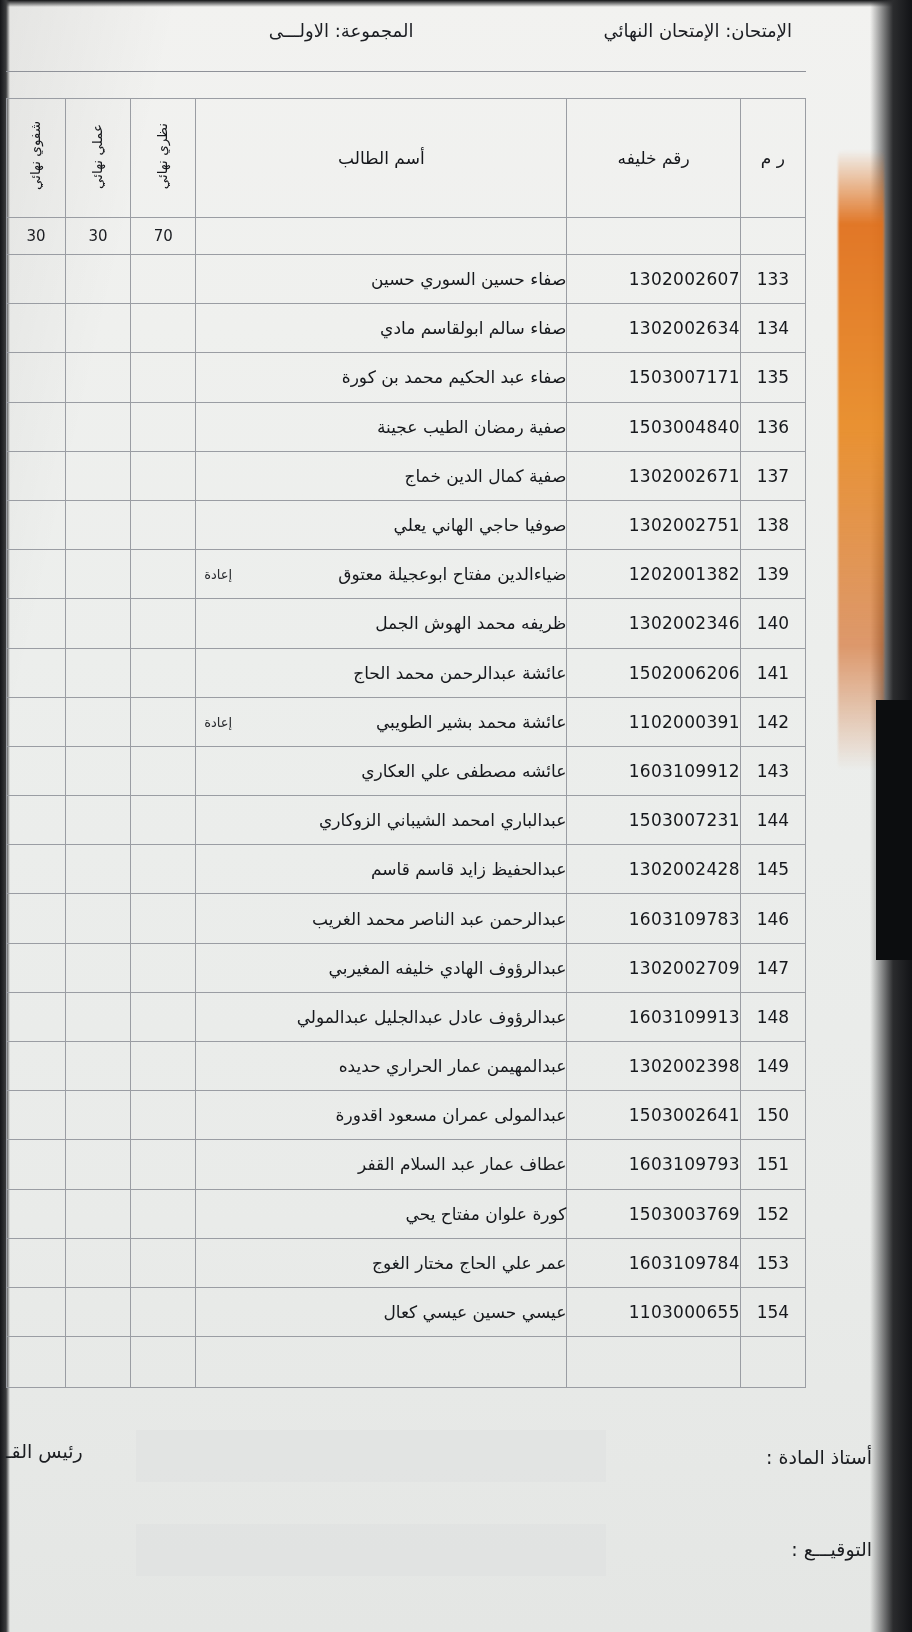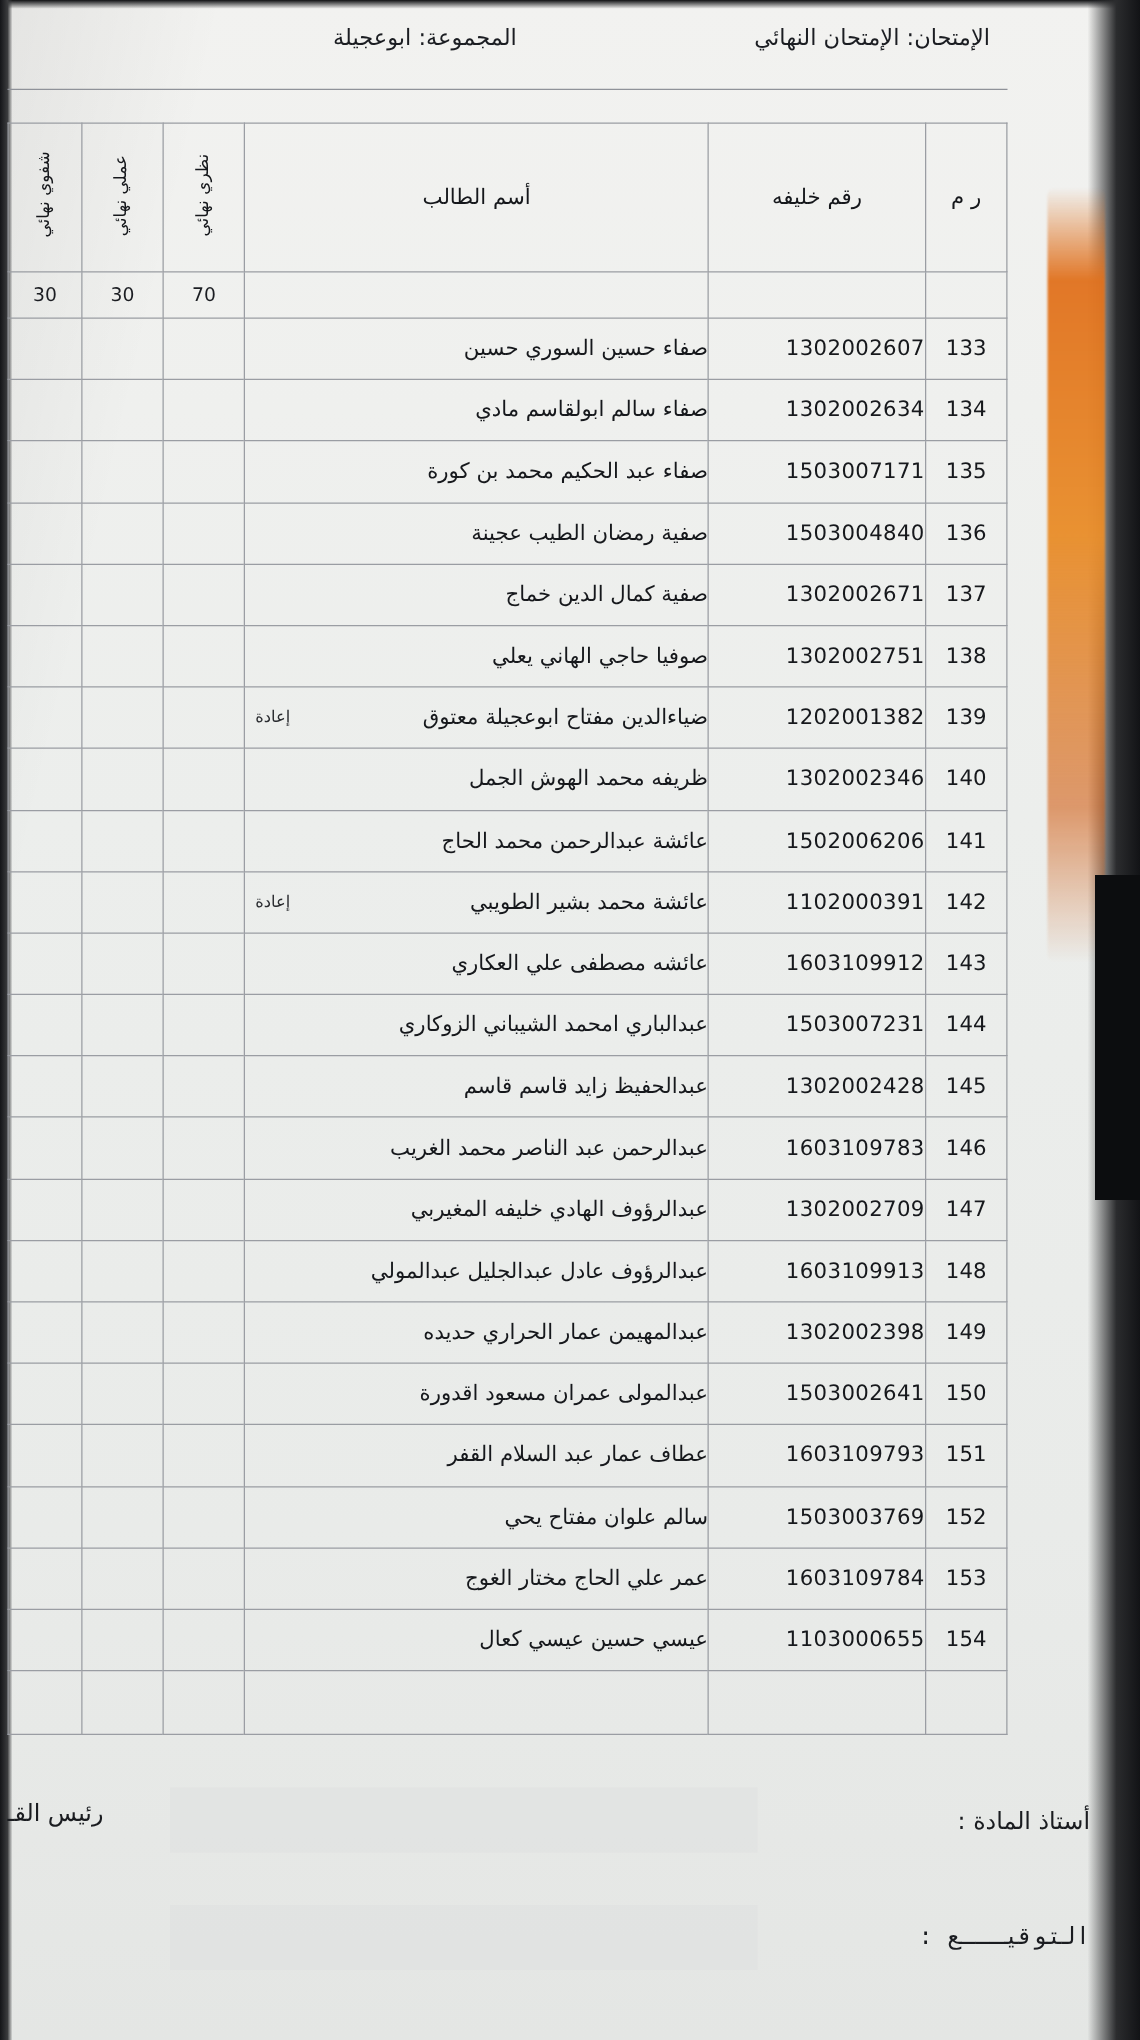--- a/index.html
+++ b/index.html
@@ -194,21 +194,21 @@
     height: 200px;
   }
   .foot-line {
     position: absolute;
     right: 14px;
     font-size: 19px;
     color: #1a1c20;
     white-space: nowrap;
   }
   .foot-line.l1 { top: 26px; margin-left: 12px; }
-  .foot-line.l2 { top: 118px; font-family: Liberation Mono, monospace; }
+  .foot-line.l2 { top: 118px; }
   .foot-blank {
     position: absolute;
     left: 130px;
     width: 470px;
     height: 52px;
     background: rgba(222,224,224,0.55);
   }
   .foot-blank.b1 { top: 10px; }
   .foot-blank.b2 { top: 104px; }
   .head-dept {
@@ -227,21 +227,21 @@
 
   <div class="edge-top"></div>
   <div class="edge-left"></div>
   <div class="edge-right-dark"></div>
   <div class="orange-blob"></div>
   <div class="black-bar-right"></div>
 
   <div class="header-row">
     <div class="header-inner">
       <div class="header-item">الإمتحان: الإمتحان النهائي</div>
-      <div class="header-item">المجموعة: ابوعجيلة</div>
+      <div class="header-item">المجموعة: الاولـــى</div>
     </div>
   </div>
 
   <div class="table-wrap">
     <table class="grid">
       <colgroup>
         <col class="c-rm">
           <col class="c-id">
           <col class="c-name">
           <col class="c-th">
@@ -415,21 +415,21 @@
             <td class="num">151</td>
             <td class="idnum">1603109793</td>
             <td class="name"><span class="name-text">عطاف عمار عبد السلام  القفر</span></td>
             <td></td>
             <td></td>
             <td></td>
           </tr>
           <tr class="data">
             <td class="num">152</td>
             <td class="idnum">1503003769</td>
-            <td class="name"><span class="name-text">سالم علوان مفتاح  يحي</span></td>
+            <td class="name"><span class="name-text">كورة علوان مفتاح  يحي</span></td>
             <td></td>
             <td></td>
             <td></td>
           </tr>
           <tr class="data">
             <td class="num">153</td>
             <td class="idnum">1603109784</td>
             <td class="name"><span class="name-text">عمر علي الحاج مختار  الغوج</span></td>
             <td></td>
             <td></td>

